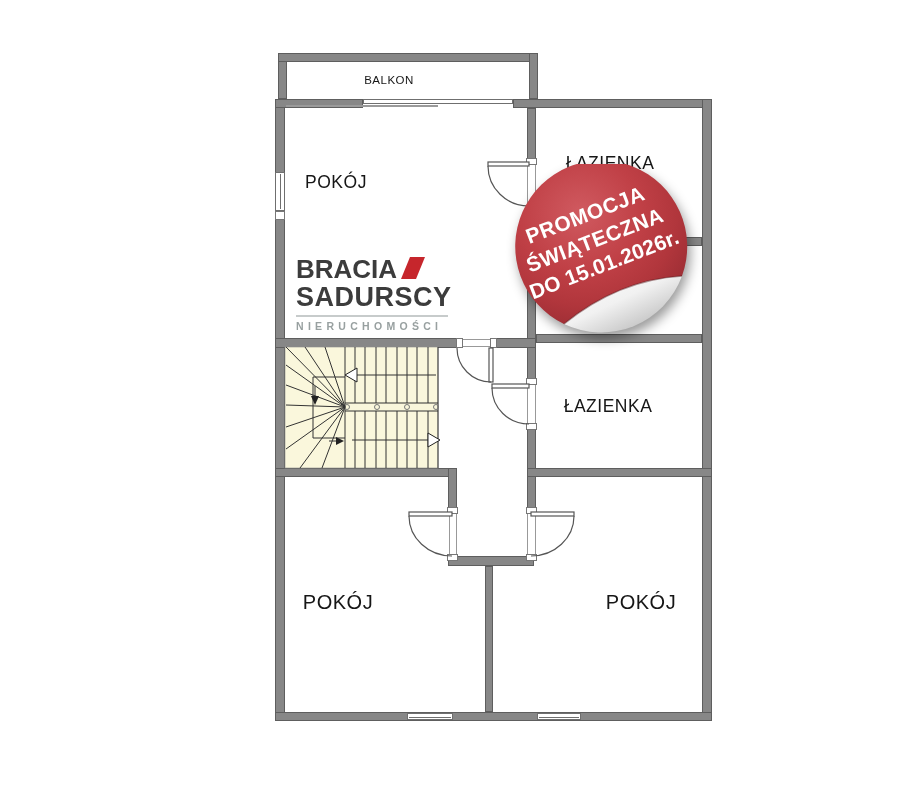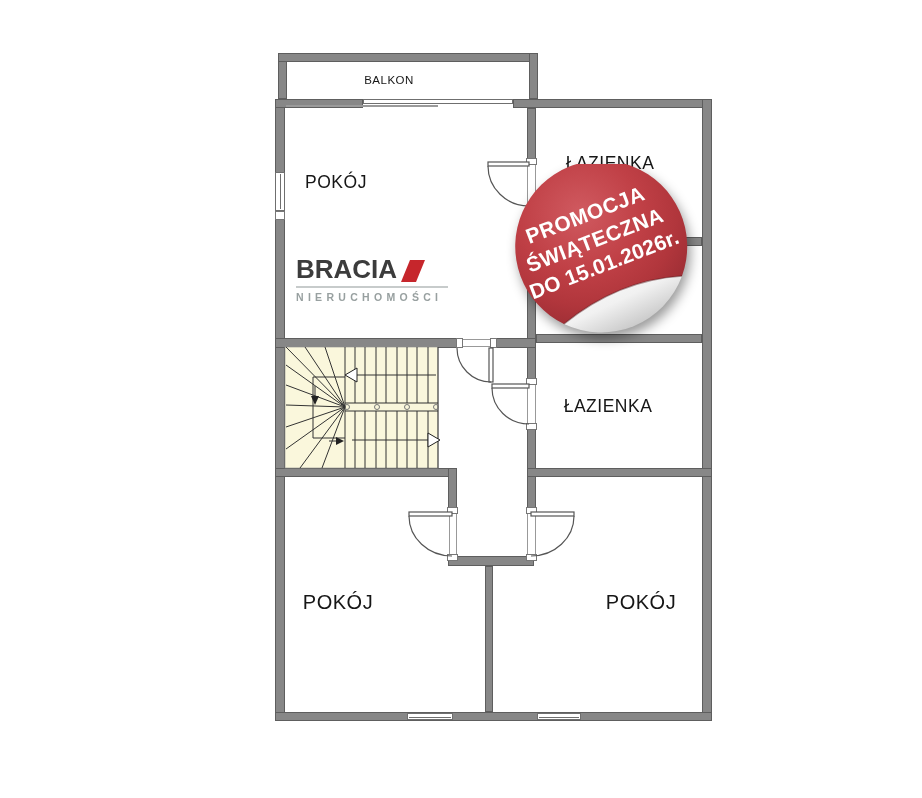--- a/index.html
+++ b/index.html
@@ -17,21 +17,21 @@
   .win .mull-v{position:absolute;left:50%;top:1px;bottom:1px;width:1px;background:#6f6f6f;}
   .win .mull-h{position:absolute;top:50%;left:1px;right:1px;height:1px;background:#6f6f6f;}
   .thinline{position:absolute;background:#9a9a9a;z-index:2;}
   
   .room-label{position:absolute;transform:translate(-50%,-50%);color:#161616;font-weight:normal;
               white-space:nowrap;letter-spacing:.5px;z-index:3;}
   
   .overlay{position:absolute;left:0;top:0;z-index:2;pointer-events:none;}
   
   .logo{position:absolute;left:296px;top:256px;z-index:3;}
-  .logo-row1{display:flex;align-items:flex-end;}
+  .logo-row1{display:flex;align-items:flex-start;}
   .logo-line1{font-size:26px;font-weight:bold;color:#3c3c3c;line-height:1;letter-spacing:0;}
   .logo-mark{margin-left:3px;margin-top:1px;}
   .logo-line2{font-size:27px;font-weight:bold;color:#3c3c3c;line-height:1;margin-top:2px;letter-spacing:.5px;}
   .logo-div{height:2px;background:#c7cbcb;width:152px;margin:4px 0 3px 0;}
   .logo-sub{font-size:10.5px;color:#98a0a0;letter-spacing:4.3px;font-weight:bold;}
   
   .sticker{position:absolute;left:506px;top:164px;width:194px;height:172px;z-index:5;}
   .sticker svg{filter:drop-shadow(3px 6px 6px rgba(0,0,0,0.40));}
   .sticker-text{position:absolute;left:0;top:0;width:194px;height:172px;display:flex;flex-direction:column;
                 align-items:center;justify-content:center;transform:rotate(-21deg) translate(-4px,-12px);
@@ -178,20 +178,21 @@
   <div class="room-label" style="left:338px;top:602px;font-size:20px;">POKÓJ</div>
   <div class="room-label" style="left:641px;top:602px;font-size:20px;">POKÓJ</div>
 
   <div class="logo">
     <div class="logo-row1">
       <span class="logo-line1">BRACIA</span>
       <svg class="logo-mark" width="27" height="22" viewBox="0 0 27 22">
         <polygon points="10,0 25,0 16,22 1,22" fill="#c6262c"></polygon>
       </svg>
     </div>
+    <div class="logo-line2">SADURSCY</div>
     <div class="logo-div"></div>
     <div class="logo-sub">NIERUCHOMOŚCI</div>
   </div>
 
   <div class="sticker">
     <svg width="194" height="172" viewBox="0 0 194 172">
       <defs>
         <radialGradient id="rg" cx="38%" cy="32%" r="78%">
           <stop offset="0%" stop-color="#d05a60"></stop>
           <stop offset="45%" stop-color="#c04046"></stop>

